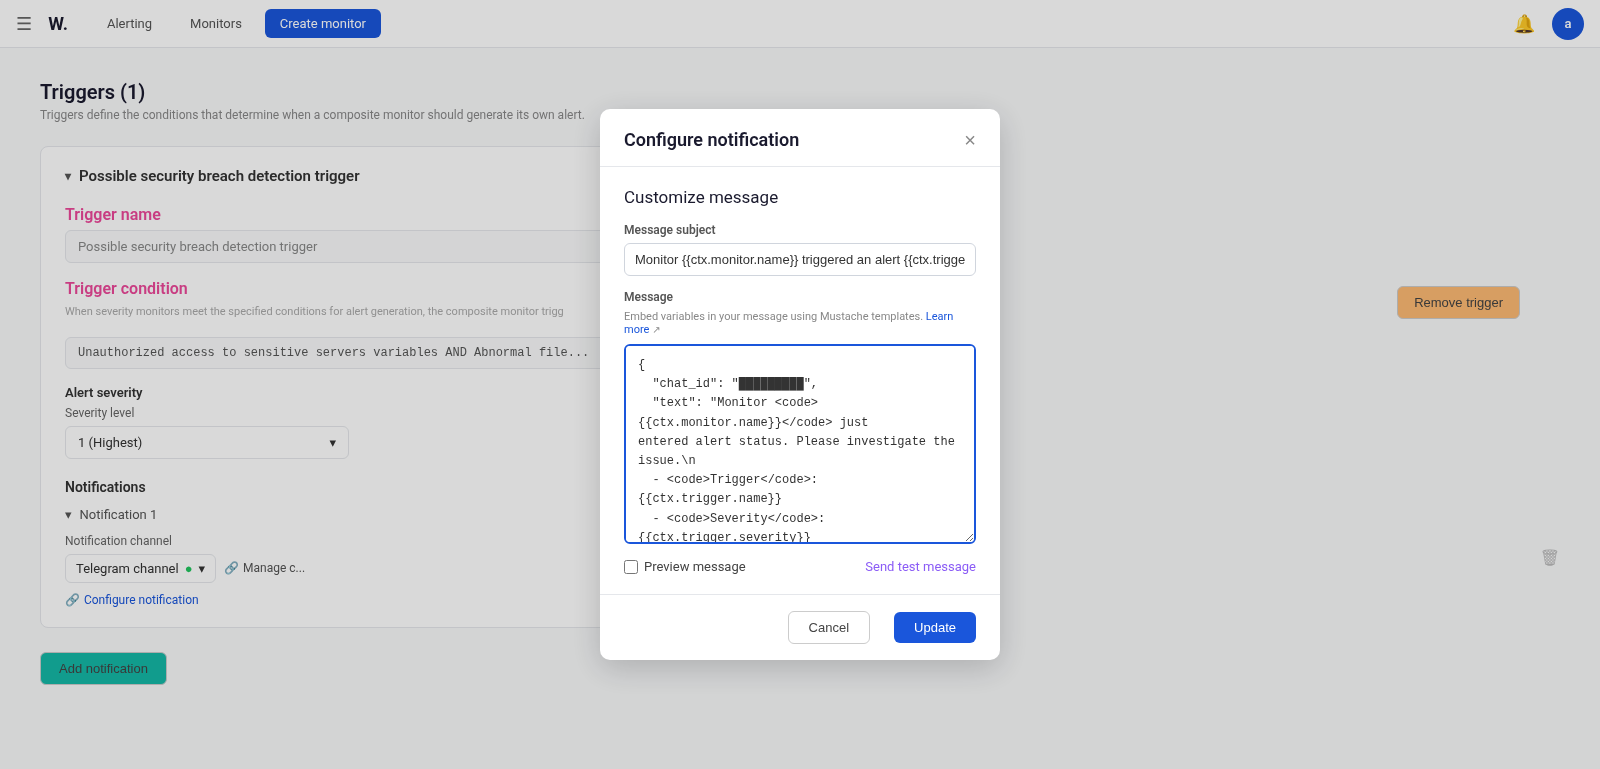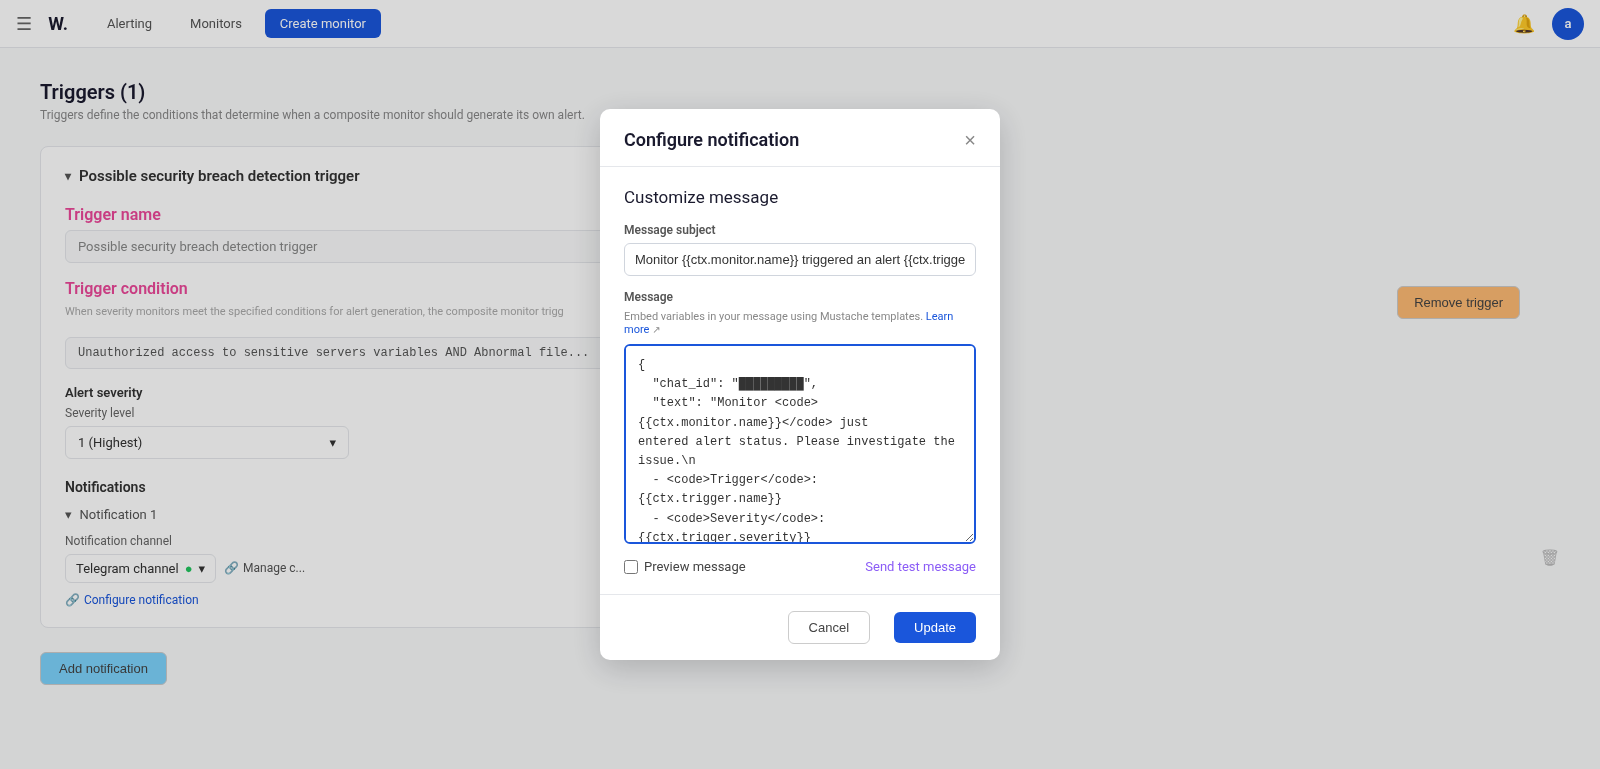--- a/index.html
+++ b/index.html
@@ -40,21 +40,21 @@
     .severity-select { display: flex; align-items: center; justify-content: space-between; padding: 8px 12px; border: 1px solid #e5e7eb; border-radius: 6px; font-size: 13px; color: #333; background: #fff; cursor: pointer; width: 284px; }
 
     .notifications-title { font-size: 14px; font-weight: 600; color: #333; margin-bottom: 12px; }
     .notification-header { display: flex; align-items: center; gap: 8px; font-size: 13px; color: #555; margin-bottom: 12px; }
     .notif-channel-label { font-size: 12px; color: #666; margin-bottom: 6px; }
     .notif-channel-row { display: flex; align-items: center; gap: 8px; }
     .notif-channel-select { padding: 6px 10px; border: 1px solid #e5e7eb; border-radius: 6px; font-size: 13px; color: #333; background: #fff; display: flex; align-items: center; gap: 6px; cursor: pointer; }
     .notif-manage-btn { font-size: 12px; color: #555; display: flex; align-items: center; gap: 4px; cursor: pointer; }
     .configure-link { font-size: 12px; color: #1a56db; display: flex; align-items: center; gap: 4px; cursor: pointer; margin-top: 10px; }
 
-    .add-notification-btn { margin-top: 24px; padding: 8px 18px; border: 1px solid #ccc; border-radius: 6px; background: #7dd3fc; font-size: 13px; color: #444; cursor: pointer; }
+    .add-notification-btn { margin-top: 24px; padding: 8px 18px; border: 1px solid #ccc; border-radius: 6px; background: #14b8a6; font-size: 13px; color: #444; cursor: pointer; }
 
     .remove-trigger-btn {
       position: absolute; right: 40px; top: 140px;
       padding: 8px 16px; border: 1px solid #ccc; border-radius: 6px;
       background: #fdba74; font-size: 13px; color: #444; cursor: pointer;
     }
 
     
     .modal-overlay {
       position: fixed; inset: 0; background: rgba(0,0,0,0.15); display: flex; align-items: center; justify-content: center; z-index: 100;

